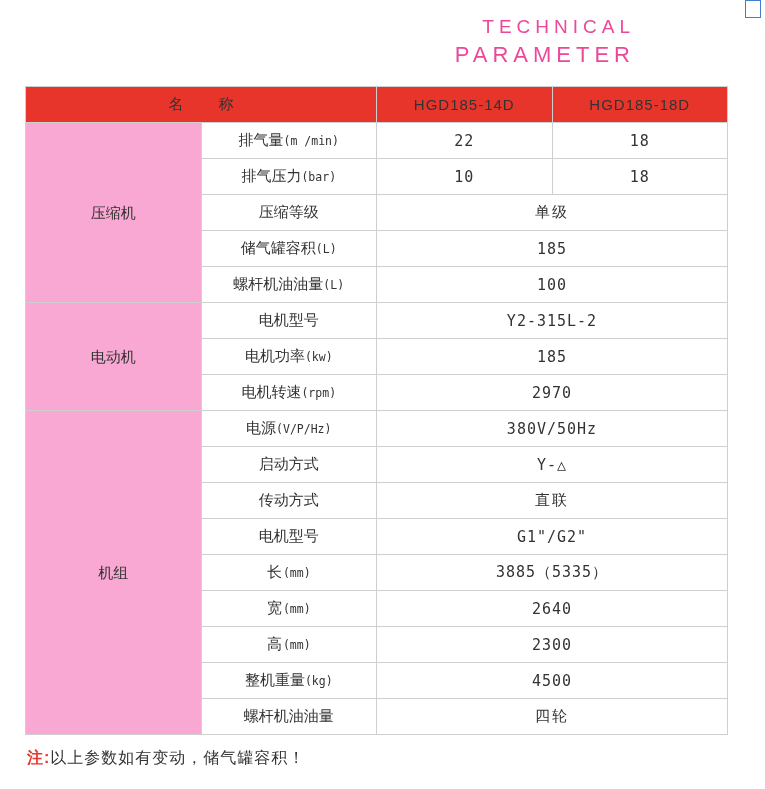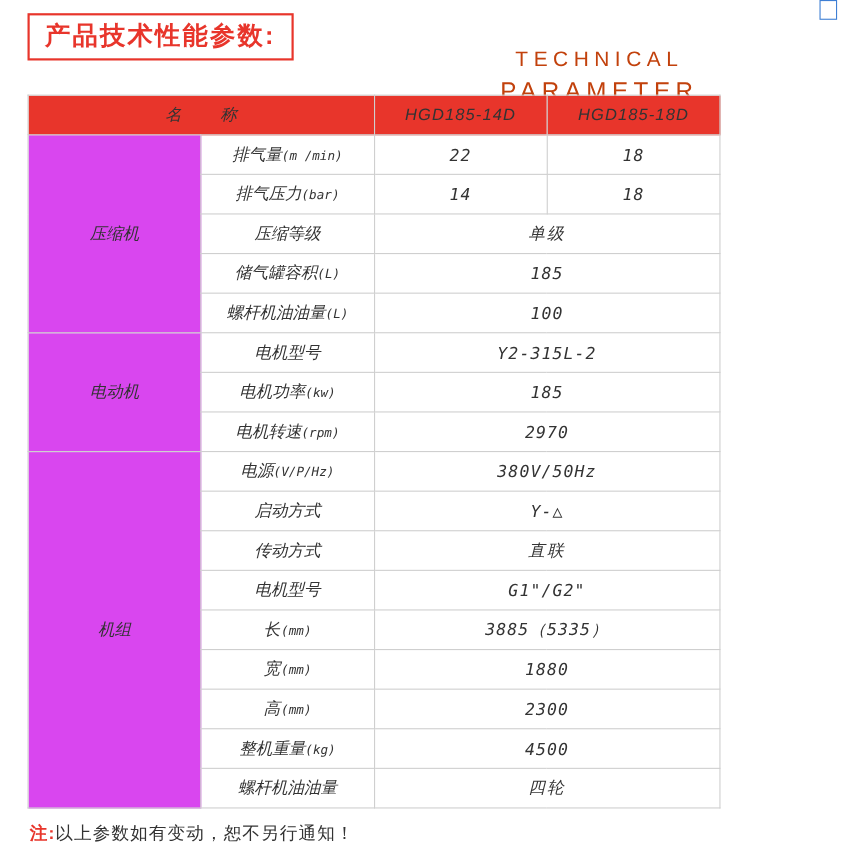--- a/index.html
+++ b/index.html
@@ -33,27 +33,26 @@
     font-size: 23px;
     font-weight: bold;
     letter-spacing: 2px;
     line-height: 1;
     white-space: nowrap;
   }
   .eng-title {
     position: absolute;
     right: 130px;
     top: 14px;
-    text-align: center;
-    color: #c2410c;
+    text-align: right;
+    color: #ec4899;
     font-size: 19px;
     letter-spacing: 5px;
     line-height: 1.35;
     font-family: "Liberation Sans", sans-serif;
-    margin-top: 28px;
   }
   .eng-line2 {
     font-size: 22px;
     letter-spacing: 5px;
   }
   .corner-mark {
     position: absolute;
     right: 4px;
     top: 0px;
     width: 14px;
@@ -64,23 +63,22 @@
 
   
   .table-wrap {
     position: absolute;
     left: 25px;
     top: 86px;
     width: 630px;
   }
   table.spec {
     border-collapse: collapse;
-    width: 630px;
+    width: 703px;
     table-layout: fixed;
-    font-style: italic;
   }
   table.spec td, table.spec th {
     border: 1px solid #cfcfcf;
     padding: 0;
     height: 35px;
     font-size: 15px;
     text-align: center;
     vertical-align: middle;
     color: #333;
     font-weight: normal;
@@ -94,21 +92,21 @@
     height: 38px;
     border: 1px solid #e8352b;
     letter-spacing: 1px;
   }
   .hdr td.name-col {
     letter-spacing: 10px;
     padding-left: 10px;
   }
   
   td.group {
-    background: #d946ef;
+    background: #f9a8d4;
     color: #ffffff;
     font-size: 16px;
     font-weight: bold;
     width: 48px;
     border: 1px solid #e8352b;
     line-height: 1.55;
   }
   td.label {
     width: 222px;
     font-size: 15.5px;
@@ -146,23 +144,20 @@
   }
   .note .note-key {
     color: #e8352b;
     font-weight: bold;
   }
 </style>
 </head>
 <body>
 
 <div class="header">
-  <div class="title-box">
-    <div class="title-text">产品技术性能参数:</div>
-  </div>
   <div class="eng-title">
     <div>TECHNICAL</div>
     <div class="eng-line2">PARAMETER</div>
   </div>
   <div class="corner-mark"></div>
 </div>
 
 <div class="table-wrap">
   <table class="spec">
     <tbody>
@@ -173,21 +168,21 @@
       </tr>
 
       <tr>
         <td class="group" rowspan="5">压缩机</td>
         <td class="label"><span>排气量</span><span class="unit">(m /min)</span></td>
         <td class="val">22</td>
         <td class="val">18</td>
       </tr>
       <tr>
         <td class="label"><span>排气压力</span><span class="unit">(bar)</span></td>
-        <td class="val">14</td>
+        <td class="val">10</td>
         <td class="val">18</td>
       </tr>
       <tr>
         <td class="label"><span>压缩等级</span><span class="unit"></span></td>
         <td class="val val-cn" colspan="2">单级</td>
       </tr>
       <tr>
         <td class="label"><span>储气罐容积</span><span class="unit">(L)</span></td>
         <td class="val" colspan="2">185</td>
       </tr>
@@ -226,33 +221,33 @@
       <tr>
         <td class="label"><span>电机型号</span><span class="unit"></span></td>
         <td class="val" colspan="2">G1"/G2"</td>
       </tr>
       <tr>
         <td class="label lbl-sp"><span>长</span><span class="unit">(mm)</span></td>
         <td class="val" colspan="2">3885（5335）</td>
       </tr>
       <tr>
         <td class="label lbl-sp"><span>宽</span><span class="unit">(mm)</span></td>
-        <td class="val" colspan="2">1880</td>
+        <td class="val" colspan="2">2640</td>
       </tr>
       <tr>
         <td class="label lbl-sp"><span>高</span><span class="unit">(mm)</span></td>
         <td class="val" colspan="2">2300</td>
       </tr>
       <tr>
         <td class="label"><span>整机重量</span><span class="unit">(kg)</span></td>
         <td class="val" colspan="2">4500</td>
       </tr>
       <tr>
         <td class="label"><span>螺杆机油油量</span><span class="unit"></span></td>
         <td class="val val-cn" colspan="2">四轮</td>
       </tr>
     </tbody>
   </table>
 </div>
 
 <div class="note">
-  <span class="note-key">注:</span><span>以上参数如有变动，恕不另行通知！</span>
+  <span class="note-key">注:</span><span>以上参数如有变动，储气罐容积！</span>
 </div>
 
 </body></html>

